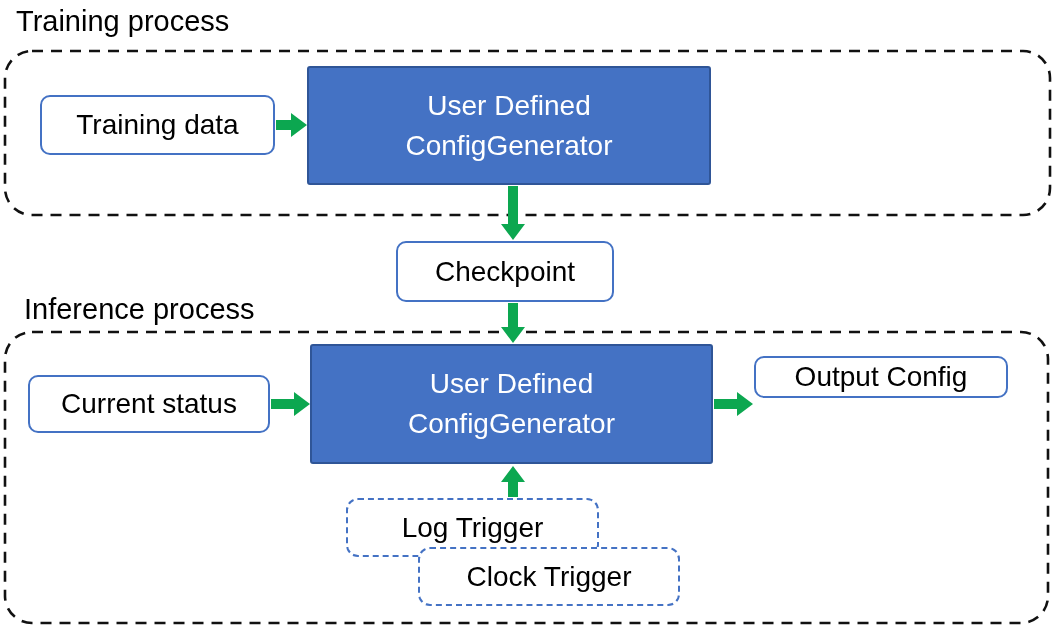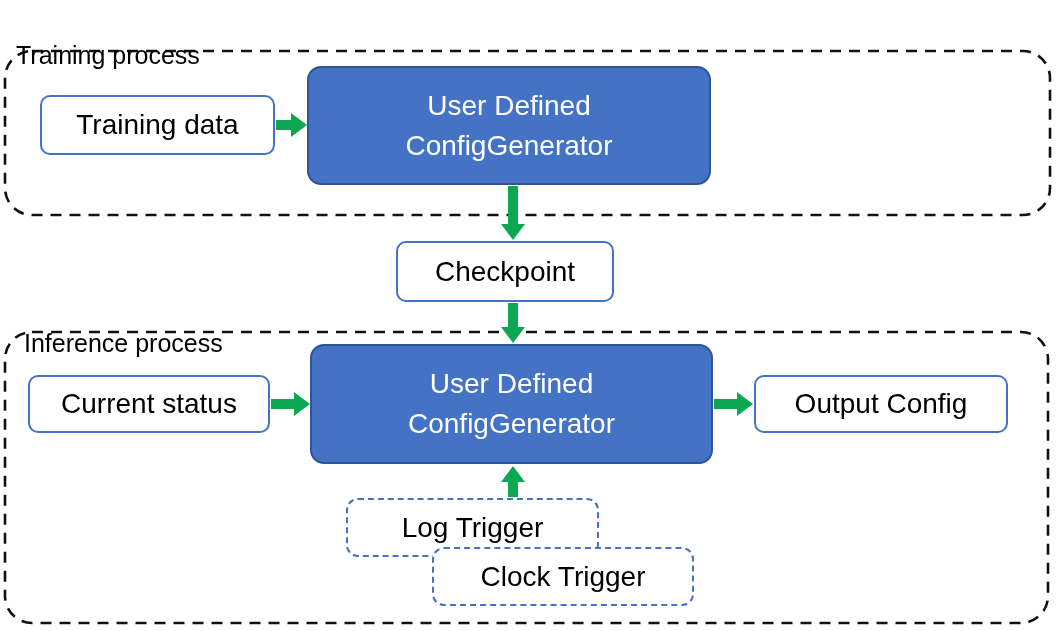--- a/index.html
+++ b/index.html
@@ -32,42 +32,41 @@
   }
   .container-outline {
     fill: none;
     stroke: var(--container-dash);
     stroke-width: 2.6;
     stroke-dasharray: 11 8;
   }
   .arrow { fill: var(--arrow-green); }
   .section-title {
     position: absolute;
-    font-size: 25px;
+    font-size: 29px;
     color: var(--text-dark);
     white-space: nowrap;
-    margin-top: 36px;
   }
   .io-box {
     position: absolute;
     background: #FFFFFF;
     border: 2px solid var(--outline-blue);
     border-radius: 10px;
     display: flex;
     align-items: center;
     justify-content: center;
     font-size: 28px;
     color: var(--text-dark);
     white-space: nowrap;
   }
   .gen-box {
     position: absolute;
     background: var(--box-blue);
     border: 2px solid var(--box-blue-border);
-    border-radius: 14px;
+    border-radius: 3px;
     display: flex;
     flex-direction: column;
     align-items: center;
     justify-content: center;
     color: var(--text-light);
     font-size: 28px;
     line-height: 1.42;
     text-align: center;
   }
   .trigger-box {
@@ -83,23 +82,23 @@
     white-space: nowrap;
   }
   
   .title-training   { left: 16px;  top: 5px; }
   .title-inference  { left: 24px;  top: 293px; }
   .box-training-data { left: 40px;  top: 95px;  width: 235px; height: 60px; }
   .gen-training      { left: 307px; top: 66px;  width: 404px; height: 119px; }
   .box-checkpoint    { left: 396px; top: 241px; width: 218px; height: 61px; }
   .box-current-status{ left: 28px;  top: 375px; width: 242px; height: 58px; }
   .gen-inference     { left: 310px; top: 344px; width: 403px; height: 120px; }
-  .box-output-config { left: 754px; top: 375px; width: 254px; height: 58px; }
+  .box-output-config { left: 754px; top: 356px; width: 254px; height: 42px; }
   .box-log-trigger   { left: 346px; top: 498px; width: 253px; height: 59px; }
-  .box-clock-trigger { left: 432px; top: 547px; width: 262px; height: 59px; }
+  .box-clock-trigger { left: 418px; top: 547px; width: 262px; height: 59px; }
 </style>
 </head>
 <body>
 
 <div class="canvas">
 
   <svg class="arrows-layer" viewBox="0 0 1057 631">
     <rect class="container-outline" x="5" y="51" width="1045" height="164" rx="27"></rect>
     <rect class="container-outline" x="5" y="332" width="1043" height="291" rx="27"></rect>
 

